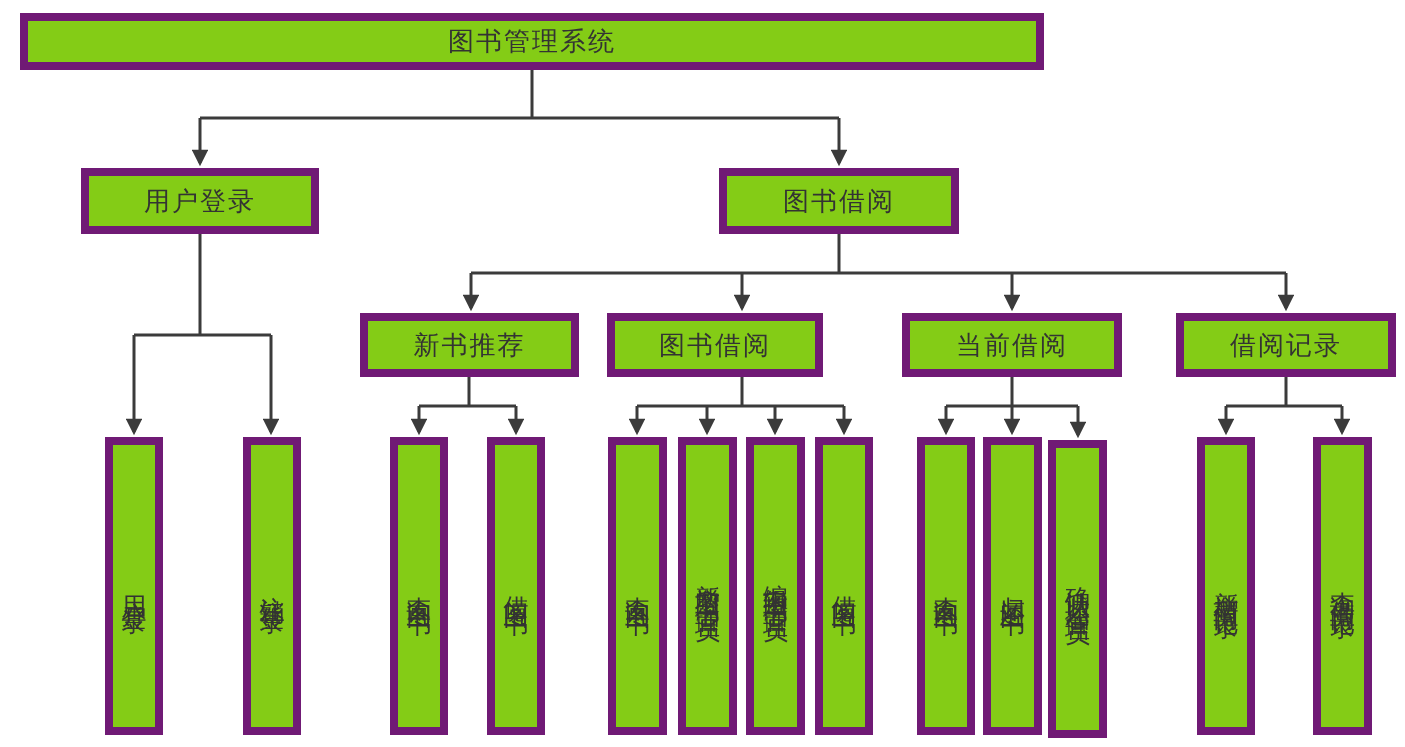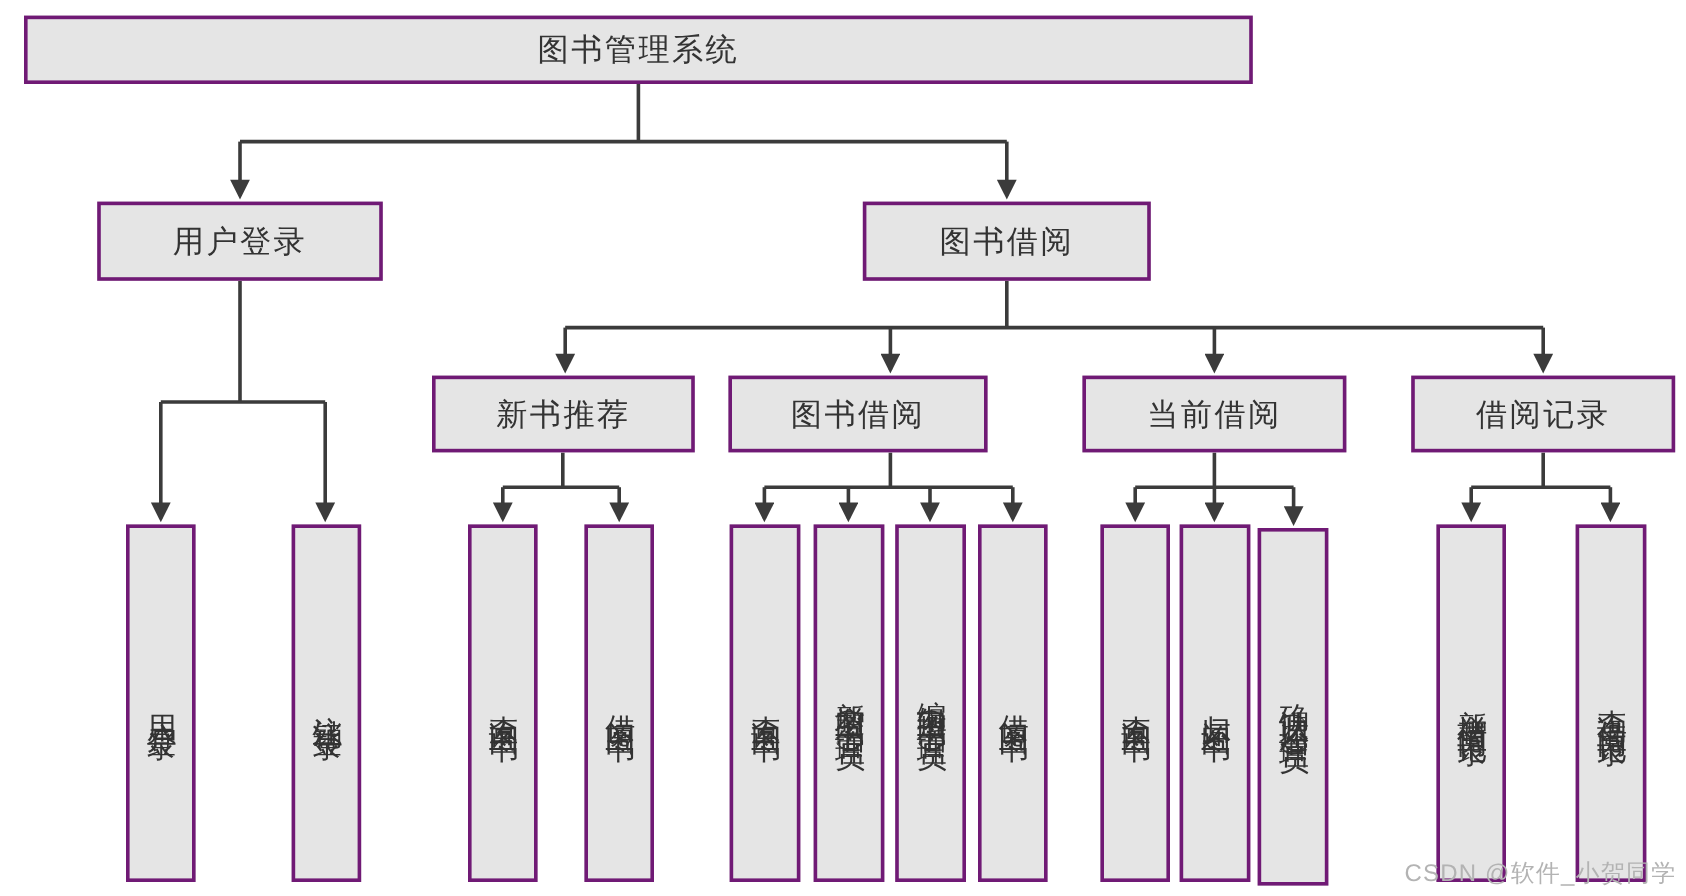--- a/index.html
+++ b/index.html
@@ -18,22 +18,22 @@
   }
   #connectors {
     position: absolute;
     left: 0;
     top: 0;
     z-index: 1;
   }
   .node {
     position: absolute;
     box-sizing: border-box;
-    border: 3px solid #701a75;
-    background: #e5e5e5;
+    border: 8px solid #701a75;
+    background: #84cc16;
     display: flex;
     align-items: center;
     justify-content: center;
     z-index: 2;
   }
   .node .hlabel {
     font-size: 26px;
     letter-spacing: 2px;
     color: #333333;
     white-space: nowrap;
@@ -189,15 +189,14 @@
     <span class="vlabel">确认归还（管理员）</span>
   </div>
 
   <div class="node leaf l-12">
     <span class="vlabel">新增借阅记录</span>
   </div>
   <div class="node leaf l-13">
     <span class="vlabel">查询借阅记录</span>
   </div>
 
-  <div class="watermark">CSDN @软件_小贺同学</div>
 
 </div>
 
 </body></html>

